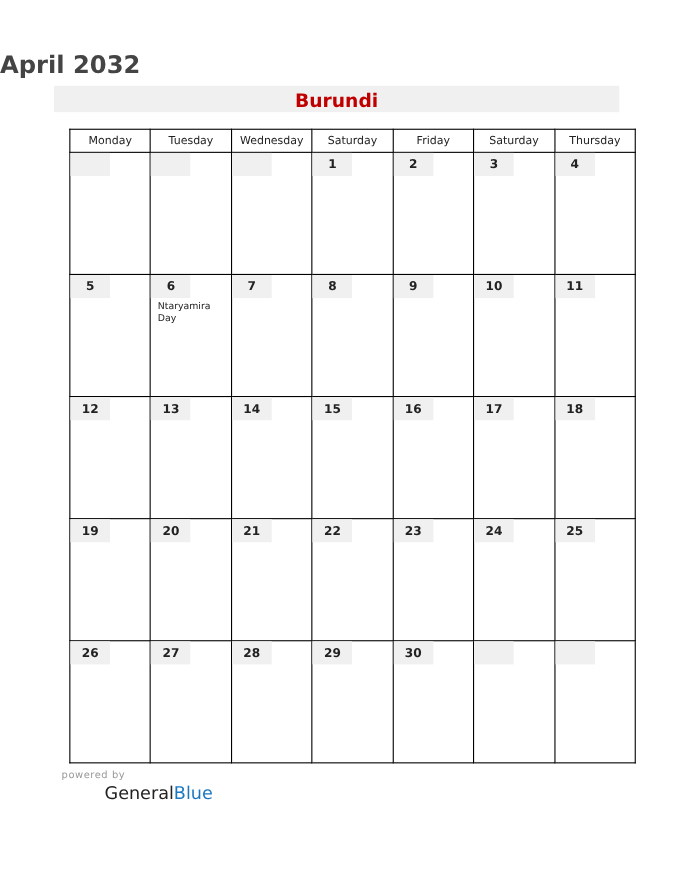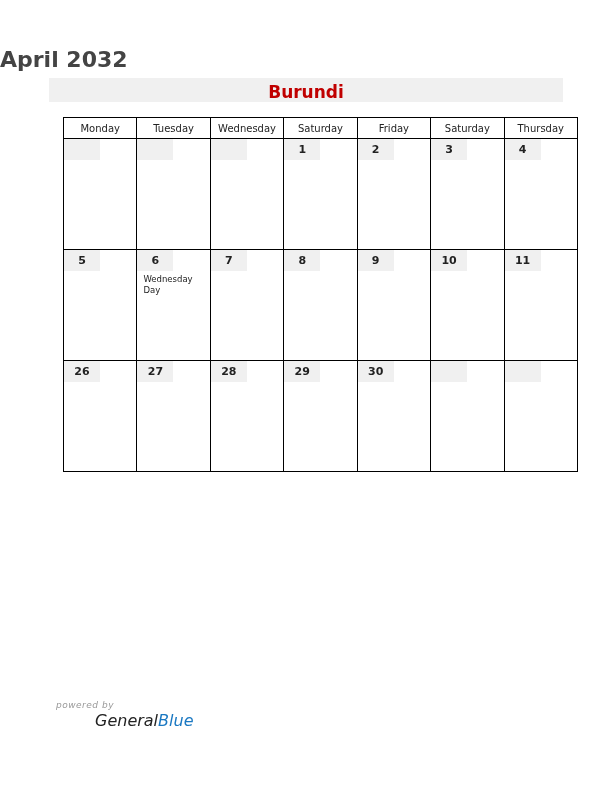--- a/index.html
+++ b/index.html
@@ -6,21 +6,21 @@
   body { width:612px; height:792px; position:relative; font-family:"DejaVu Sans", sans-serif; overflow:hidden; }
   .title { position:absolute; top:47px; left:0; width:612px; text-align:left; font-size:22px; font-weight:bold; color:#444; }
   .country-bar { position:absolute; top:78px; left:49px; width:514px; height:24px; background:#f0f0f0; text-align:center; }
   .country { font-size:17px; font-weight:bold; color:#c00000; line-height:28px; }
   table { position:absolute; top:117px; left:63px; width:515px; border-collapse:collapse; table-layout:fixed; }
   th { border:1px solid #000; height:20px; font-weight:normal; font-size:10px; color:#222; padding:0; }
   td { border:1px solid #000; height:110px; vertical-align:top; padding:0; position:relative; }
   .daynum { display:block; width:36px; height:21px; background:#f0f0f0; font-size:11px; font-weight:bold; color:#222; line-height:21px; padding-left:0; text-align:center; }
   .empty .daynum { width:36px; }
   .event { display:block; font-size:8.5px; color:#222; margin:3px 0 0 6px; line-height:11px; width:60px; }
-  .footer { position:absolute; left:56px; top:700px;font-style:italic; }
+  .footer { position:absolute; left:56px; top:700px; }
   .powered { font-size:9px; color:#999; letter-spacing:0.5px; }
   .brand { font-size:16px; margin-top:1px; }
   .brand .g { color:#222;margin-left:39px; }
   .brand .b { color:#1a78c2; }
 </style>
 </head>
 <body>
 
 <div class="title">April 2032</div>
 <div class="country-bar">
@@ -62,36 +62,82 @@
         <td>
           <span class="daynum">4</span>
         </td>
       </tr>
       <tr>
         <td>
           <span class="daynum">5</span>
         </td>
         <td>
           <span class="daynum">6</span>
-          <span class="event">Wednesday Day</span>
+          <span class="event">Ntaryamira Day</span>
         </td>
         <td>
           <span class="daynum">7</span>
         </td>
         <td>
           <span class="daynum">8</span>
         </td>
         <td>
           <span class="daynum">9</span>
         </td>
         <td>
           <span class="daynum">10</span>
         </td>
         <td>
           <span class="daynum">11</span>
+        </td>
+      </tr>
+      <tr>
+        <td>
+          <span class="daynum">12</span>
+        </td>
+        <td>
+          <span class="daynum">13</span>
+        </td>
+        <td>
+          <span class="daynum">14</span>
+        </td>
+        <td>
+          <span class="daynum">15</span>
+        </td>
+        <td>
+          <span class="daynum">16</span>
+        </td>
+        <td>
+          <span class="daynum">17</span>
+        </td>
+        <td>
+          <span class="daynum">18</span>
+        </td>
+      </tr>
+      <tr>
+        <td>
+          <span class="daynum">19</span>
+        </td>
+        <td>
+          <span class="daynum">20</span>
+        </td>
+        <td>
+          <span class="daynum">21</span>
+        </td>
+        <td>
+          <span class="daynum">22</span>
+        </td>
+        <td>
+          <span class="daynum">23</span>
+        </td>
+        <td>
+          <span class="daynum">24</span>
+        </td>
+        <td>
+          <span class="daynum">25</span>
         </td>
       </tr>
       <tr>
         <td>
           <span class="daynum">26</span>
         </td>
         <td>
           <span class="daynum">27</span>
         </td>
         <td>

